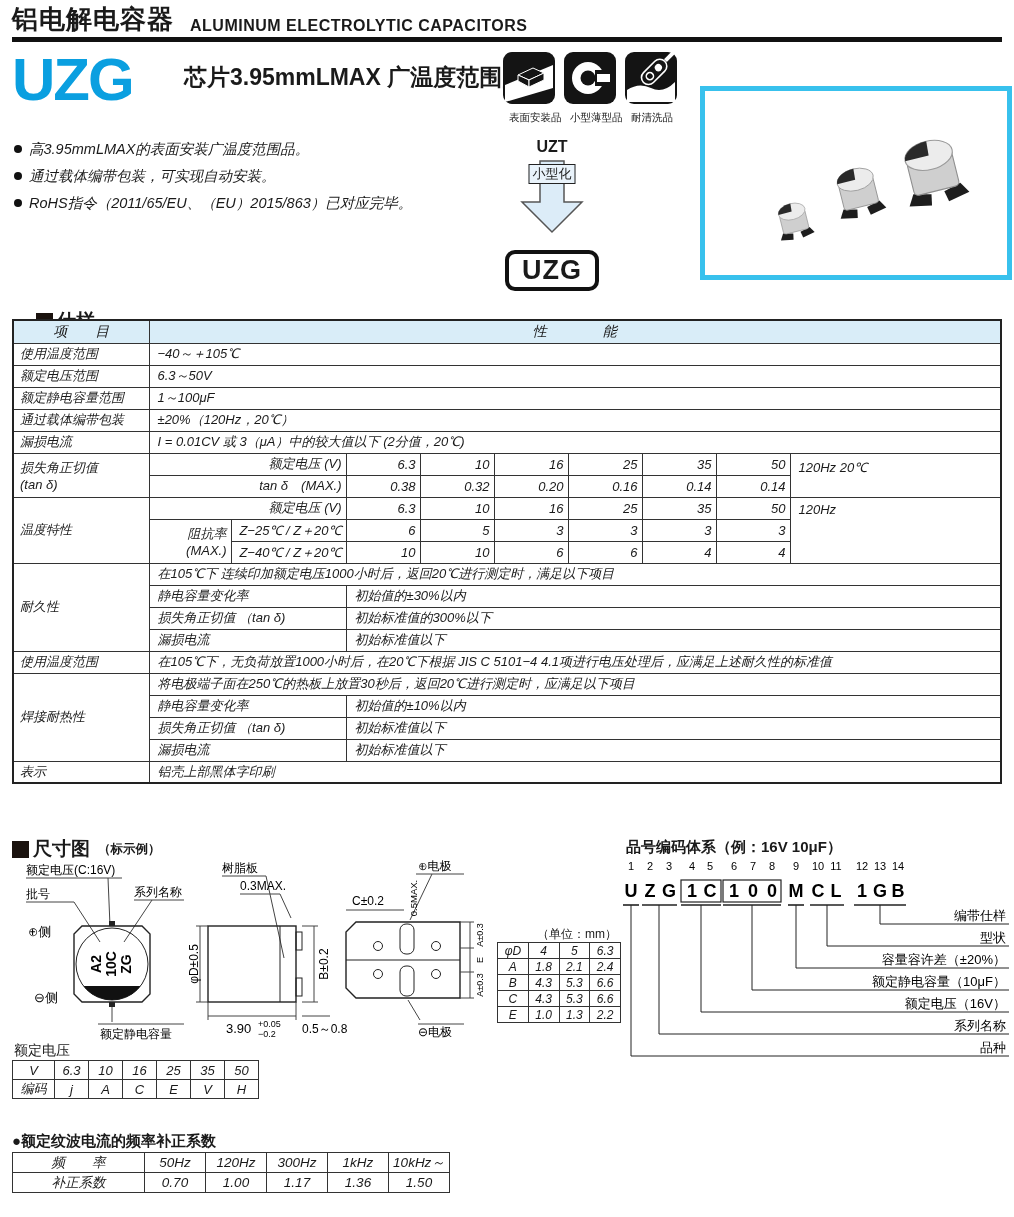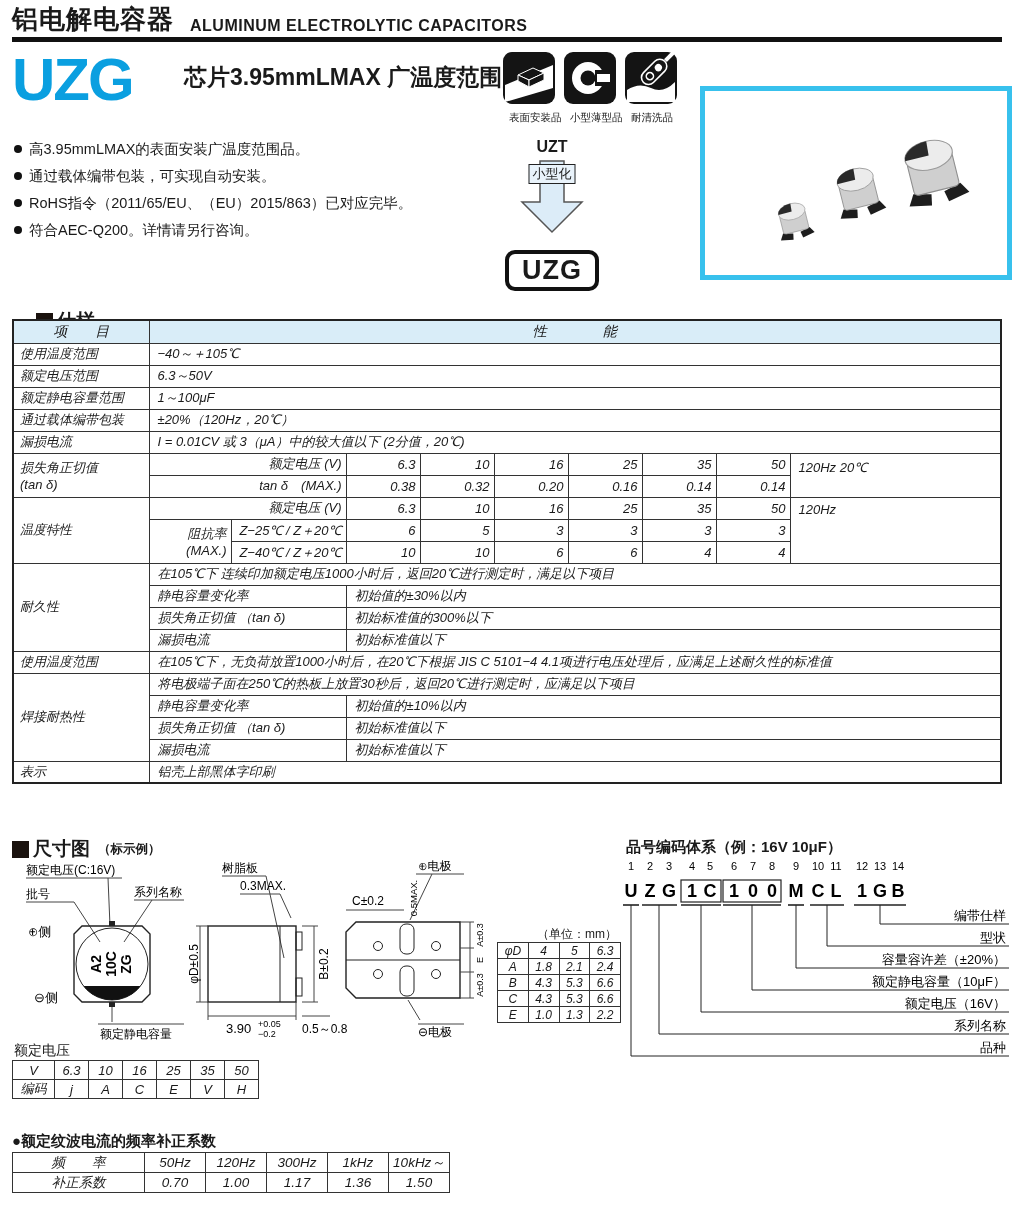--- a/index.html
+++ b/index.html
@@ -17,21 +17,21 @@
   .subtitle { position:absolute; left:184px; top:62px; font-size:23px; font-weight:bold; }
 
   .badges { position:absolute; left:503px; top:52px; display:flex; gap:9px; }
   .badge { width:52px; text-align:center; }
   .badge .lbl { font-size:10.5px; margin-top:3px; white-space:nowrap; }
 
   .photo { position:absolute; left:700px; top:86px; width:312px; height:194px;
            border:5px solid #38c1ed; background:#fff; }
 
   .features { position:absolute; left:14px; top:140px; width:470px; }
-  .feature { display:flex; align-items:flex-start; margin-bottom:8px; font-size:14.5px; }
+  .feature { display:flex; align-items:flex-start; margin-bottom:8px; font-size:14.5px;font-style:italic; }
   .feature .dot { width:8px; height:8px; border-radius:50%; background:#111; margin:5px 7px 0 0; flex:0 0 8px; }
 
   .flow { position:absolute; left:494px; top:138px; width:116px; text-align:center; }
   .flow .uzt { font-size:16px; font-weight:bold; margin-bottom:4px; }
   .flow .arrowwrap { position:relative; height:84px; }
   .flow .mini { position:absolute; top:4px; left:50%; transform:translateX(-50%);
                 border:1.5px solid #222; background:#e9f3fb; font-size:13px; padding:0 3px; white-space:nowrap; }
   .flow .uzgbox { display:inline-block; margin-top:6px; border:4px solid #111; border-radius:10px;
                   padding:1px 13px; font-size:27px; font-weight:800; letter-spacing:1px; }
 
@@ -155,24 +155,20 @@
         <span>高3.95mmLMAX的表面安装广温度范围品。</span>
       </div>
     <div class="feature">
         <span class="dot"></span>
         <span>通过载体编带包装，可实现自动安装。</span>
       </div>
     <div class="feature">
         <span class="dot"></span>
         <span>RoHS指令（2011/65/EU、（EU）2015/863）已对应完毕。</span>
       </div>
-    <div class="feature">
-        <span class="dot"></span>
-        <span>符合AEC-Q200。详情请另行咨询。</span>
-      </div>
   </div>
 
   <div class="flow">
     <div class="uzt">UZT</div>
     <div class="arrowwrap">
       <svg width="76" height="84" viewBox="0 0 76 84">
         <path d="M26,1 L50,1 L50,42 L68,42 L38,72 L8,42 L26,42 Z" fill="#dcecf8" stroke="#555" stroke-width="1.5"></path>
       </svg>
       <div class="mini">小型化</div>
     </div>

